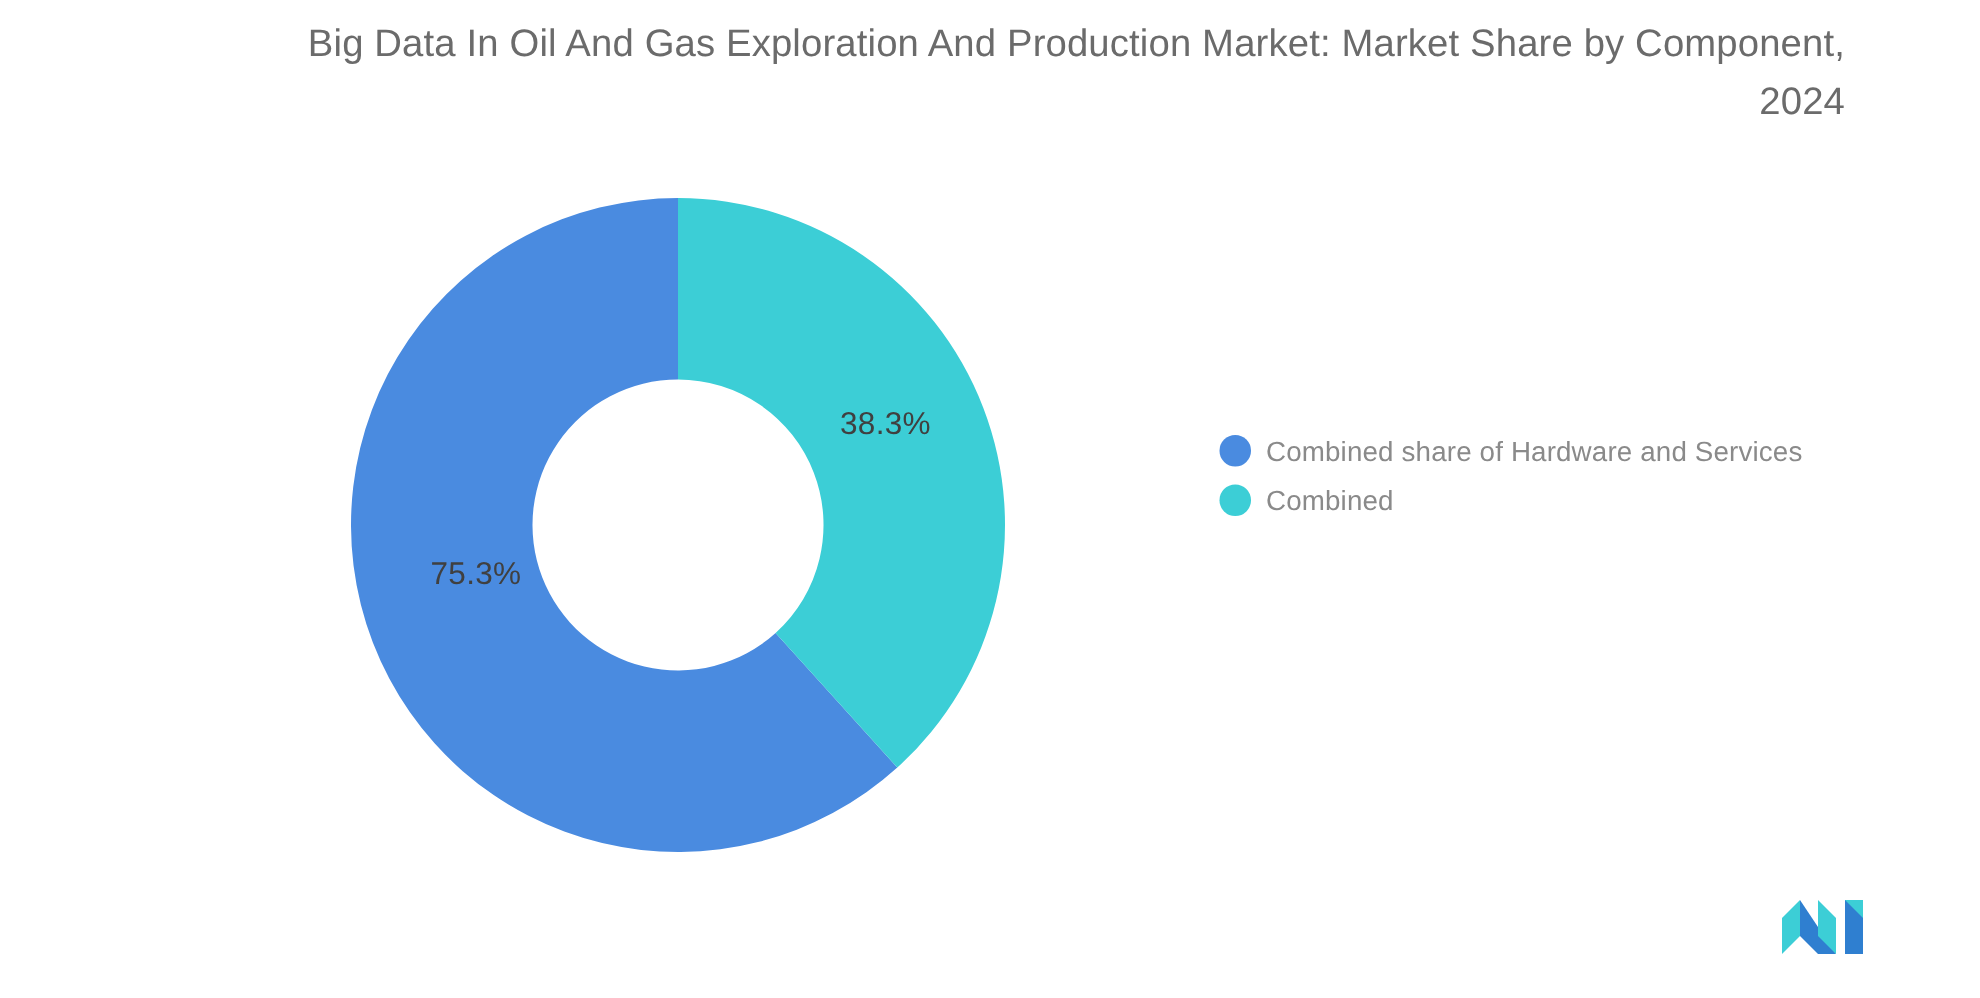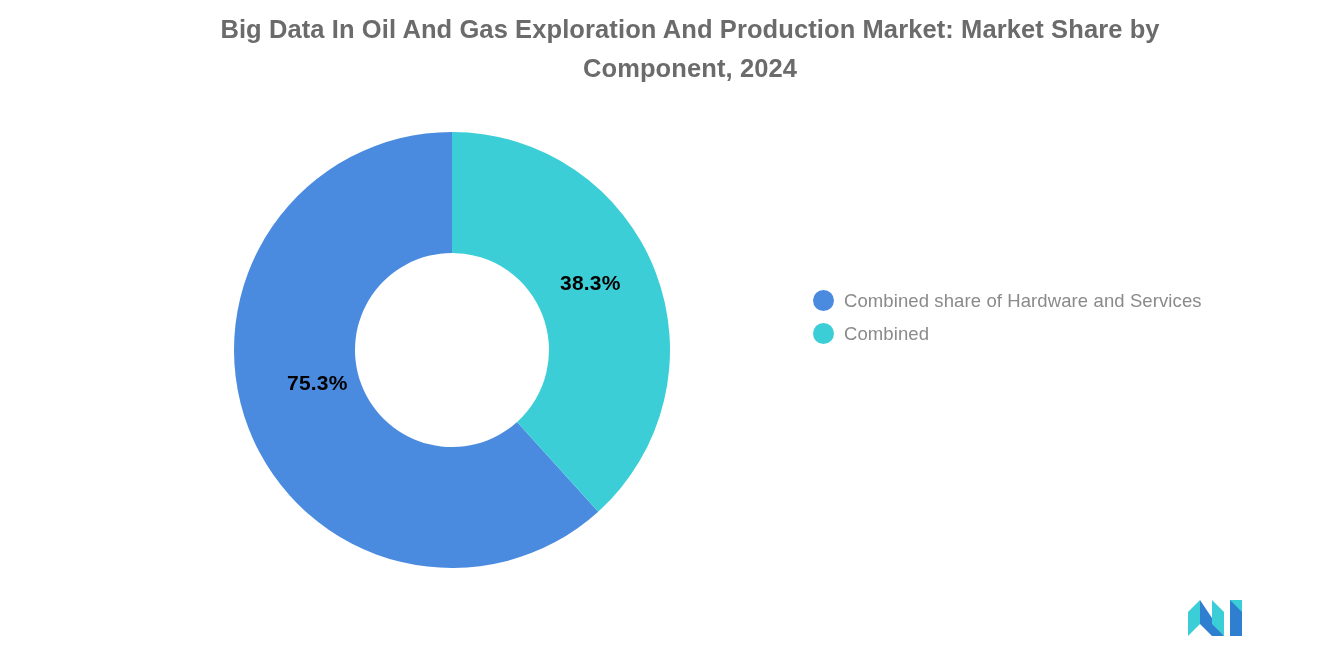--- a/index.html
+++ b/index.html
@@ -19,24 +19,24 @@
     background: #ffffff;
     overflow: hidden;
   }
 
   
   #chart-title {
     position: absolute;
     left: 150px;
     top: 10px;
     width: 1080px;
-    text-align: center;
+    text-align: right;
     font-size: 25.5px;
     line-height: 39px;
-    font-weight: 700;
+    font-weight: 400;
     color: #6b6b6b;
     letter-spacing: 0.1px;
   }
 
   
   #donut-wrap {
     position: absolute;
     left: 234px;
     top: 132px;
     width: 436px;
@@ -46,22 +46,22 @@
     display: block;
     width: 436px;
     height: 436px;
     overflow: visible;
   }
 
   
   .slice-label {
     position: absolute;
     font-size: 21px;
-    font-weight: 700;
-    color: #000000;
+    font-weight: 400;
+    color: #404040;
     white-space: nowrap;
     letter-spacing: 0.2px;
   }
   #label-software  { left: 560px; top: 271px; }
   #label-hardware  { left: 287px; top: 371px; }
 
   
   #legend {
     position: absolute;
     left: 813px;

